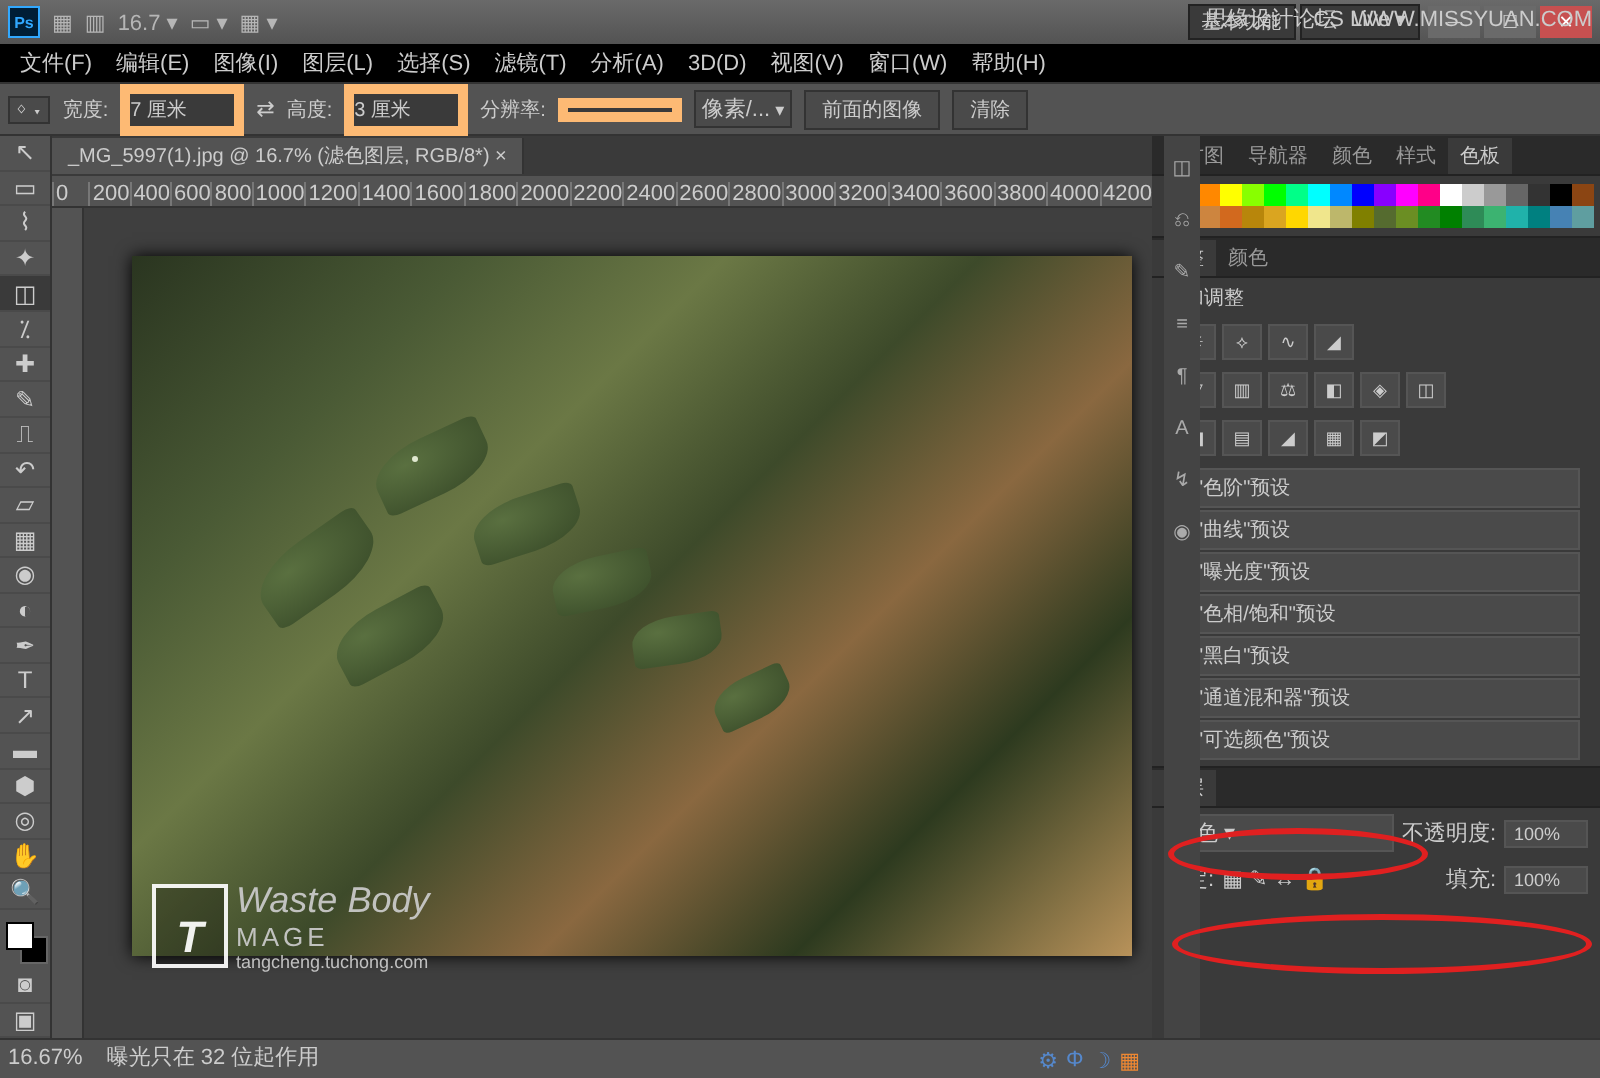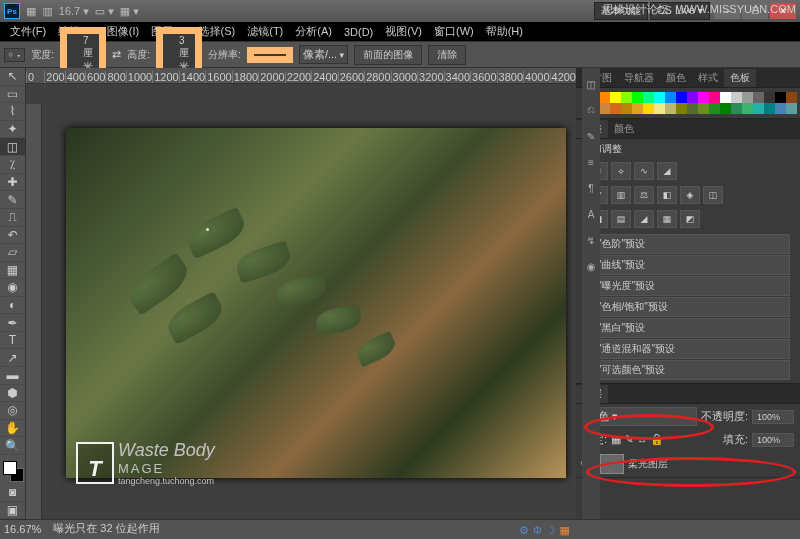--- a/index.html
+++ b/index.html
@@ -10,21 +10,21 @@
 .titlebar .workspace{margin-left:auto;display:flex;gap:2px;}
 .titlebar .ws-btn{background:#3a3a3a;padding:1px 6px;border:1px solid #222;font-size:10px;}
 .win-btns{display:flex;gap:2px;margin-left:4px;}
 .win-btn{width:26px;height:16px;display:flex;align-items:center;justify-content:center;font-size:9px;}
 .win-min{background:#6a6a6a;}
 .win-max{background:#6a6a6a;}
 .win-close{background:#c75050;color:#fff;}
 .menubar{height:20px;background:#000000;border-bottom:1px solid #333;display:flex;align-items:center;padding:0 4px;}
 .menubar span{padding:0 6px;font-size:11px;}
 .optbar{height:26px;background:#535353;border-bottom:1px solid #333;display:flex;align-items:center;padding:0 4px;gap:6px;}
-.optbar .field{background:#3a3a3a;border:7px solid #fdba74;padding:1px 16px;font-size:10px;width:43px;}
+.optbar .field{background:#3a3a3a;border:5px solid #fdba74;padding:1px 0;font-size:10px;width:62px;}
 .optbar .lbl{font-size:10px;}
 .optbar .btn{background:#4a4a4a;border:1px solid #333;padding:2px 8px;font-size:10px;}
 .optbar .drop{background:#4a4a4a;border:1px solid #333;padding:1px 3px;font-size:9px;}
 .main{display:flex;height:calc(100% - 88px);}
 .toolbar{width:26px;background:#535353;border-right:1px solid #333;display:flex;flex-direction:column;}
 .tool{height:22px;display:flex;align-items:center;justify-content:center;font-size:12px;border-bottom:1px solid #4a4a4a;}
 .tool.sel{background:#3a3a3a;}
 .colors{height:32px;position:relative;margin-top:4px;}
 .fg{width:14px;height:14px;background:#fff;border:1px solid #000;position:absolute;left:3px;top:2px;}
 .bg{width:14px;height:14px;background:#000;border:1px solid #666;position:absolute;left:10px;top:9px;}
@@ -159,20 +159,23 @@
     <div class="tool">🔍</div>
     <div class="colors">
       <div class="bg"></div>
       <div class="fg"></div>
     </div>
     <div class="tool">◙</div>
     <div class="tool">▣</div>
   </div>
 
   <div class="canvas-area">
+    <div class="doc-tab">
+      <div class="tab">_MG_5997(1).jpg @ 16.7% (滤色图层, RGB/8*) ×</div>
+    </div>
     <div class="ruler-h" id="ruler-h">
         <span>0</span>
         <span>200</span>
         <span>400</span>
         <span>600</span>
         <span>800</span>
         <span>1000</span>
         <span>1200</span>
         <span>1400</span>
         <span>1600</span>
@@ -320,25 +323,20 @@
         <span>不透明度:</span>
         <span class="pct">100%</span>
       </div>
       <div class="layer-ctrl">
         <span>锁定:</span>
         <span>▦ ✎ ↔ 🔒</span>
         <span style="margin-left:auto">填充:</span>
         <span class="pct">100%</span>
       </div>
       <div class="layer-list" id="layer-list">
-          <div class="layer">
-            <span class="eye">👁</span>
-            <span class="thumb"></span>
-            <span class="lname">柔光图层</span>
-          </div>
         </div>
     </div>
   </div>
 </div>
 
 <div class="statusbar">
   <span>16.67%</span>
   <span style="margin-left:12px">曝光只在 32 位起作用</span>
 </div>
 

